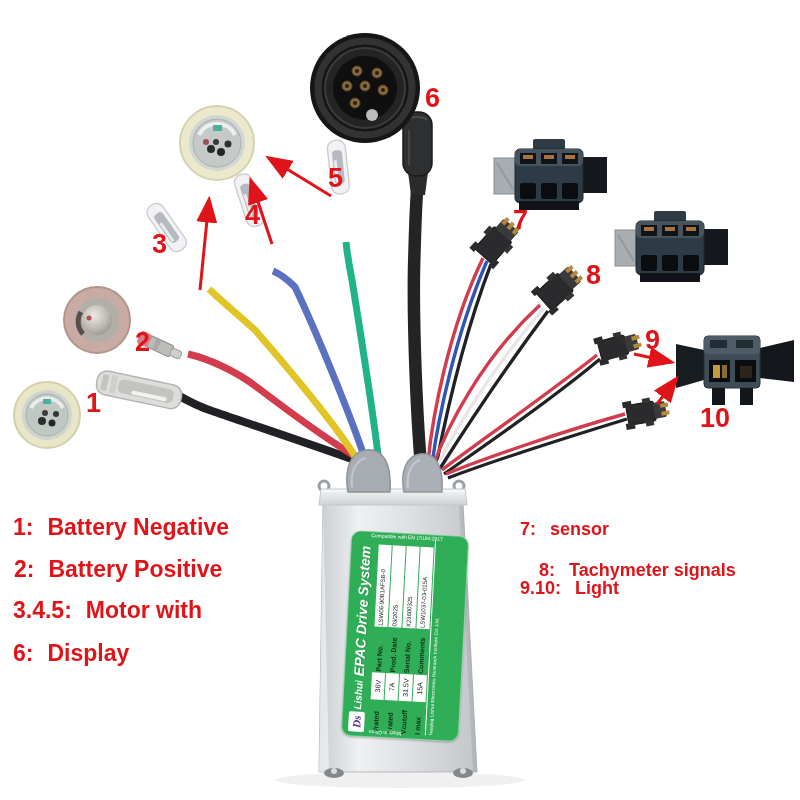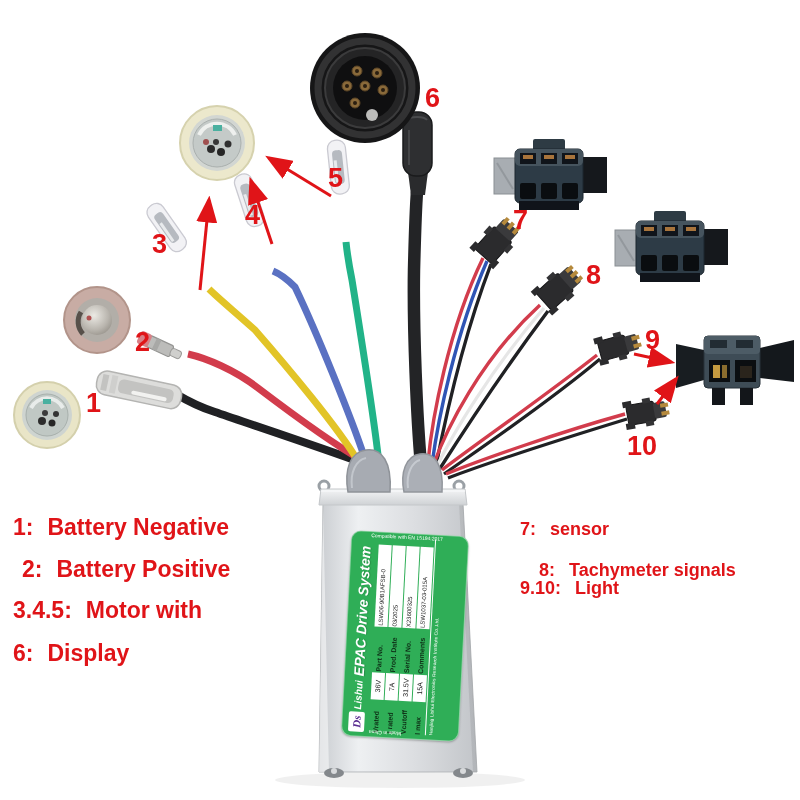--- a/index.html
+++ b/index.html
@@ -376,27 +376,27 @@
 
 <span class="callout" style="left:86px;top:390px;">1</span>
 <span class="callout" style="left:135px;top:329px;">2</span>
 <span class="callout" style="left:152px;top:231px;">3</span>
 <span class="callout" style="left:245px;top:202px;">4</span>
 <span class="callout" style="left:328px;top:165px;">5</span>
 <span class="callout" style="left:425px;top:85px;">6</span>
 <span class="callout" style="left:513px;top:207px;">7</span>
 <span class="callout" style="left:586px;top:262px;">8</span>
 <span class="callout" style="left:645px;top:327px;">9</span>
-<span class="callout" style="left:627px;top:405px;margin-top:28px;">10</span>
+<span class="callout" style="left:700px;top:405px;">10</span>
 
 <div class="legend legend-left">
   <div class="legend-line" style="left:13px;top:516px;">
     <span class="ln">1:</span><span class="ll">Battery Negative</span>
   </div>
-  <div class="legend-line" style="left:22px;top:558px;">
+  <div class="legend-line" style="left:14px;top:558px;">
     <span class="ln">2:</span><span class="ll">Battery Positive</span>
   </div>
   <div class="legend-line" style="left:13px;top:599px;">
     <span class="ln">3.4.5:</span><span class="ll">Motor with</span>
   </div>
   <div class="legend-line" style="left:13px;top:642px;">
     <span class="ln">6:</span><span class="ll">Display</span>
   </div>
 </div>
 

